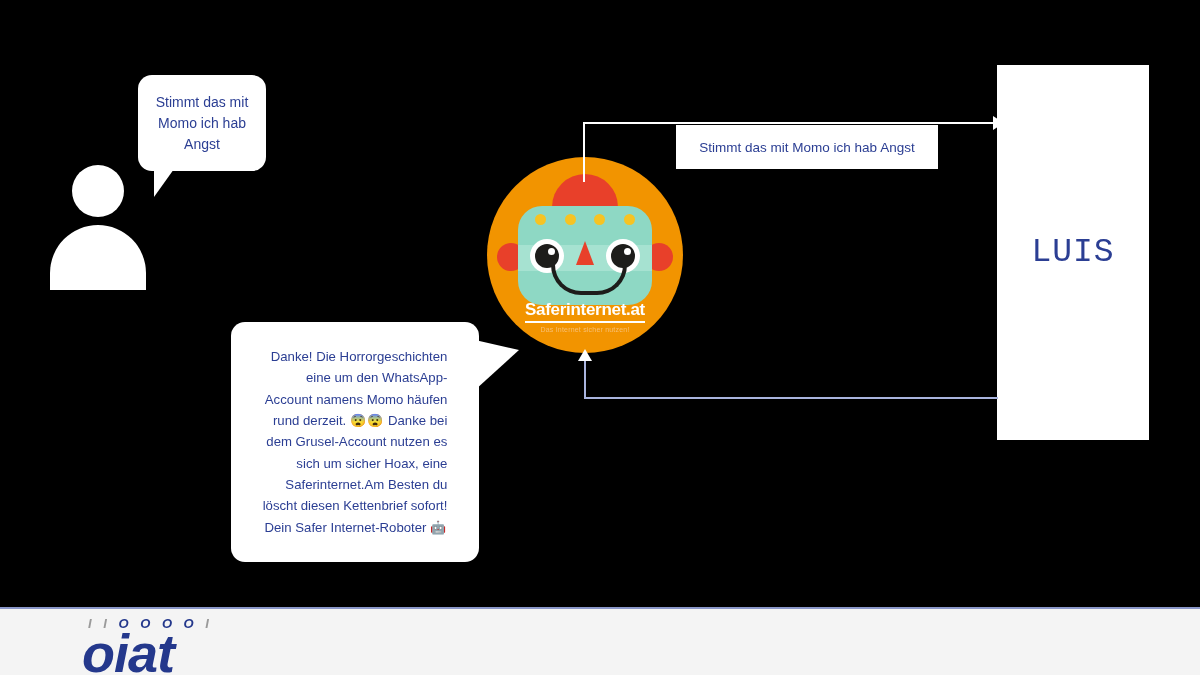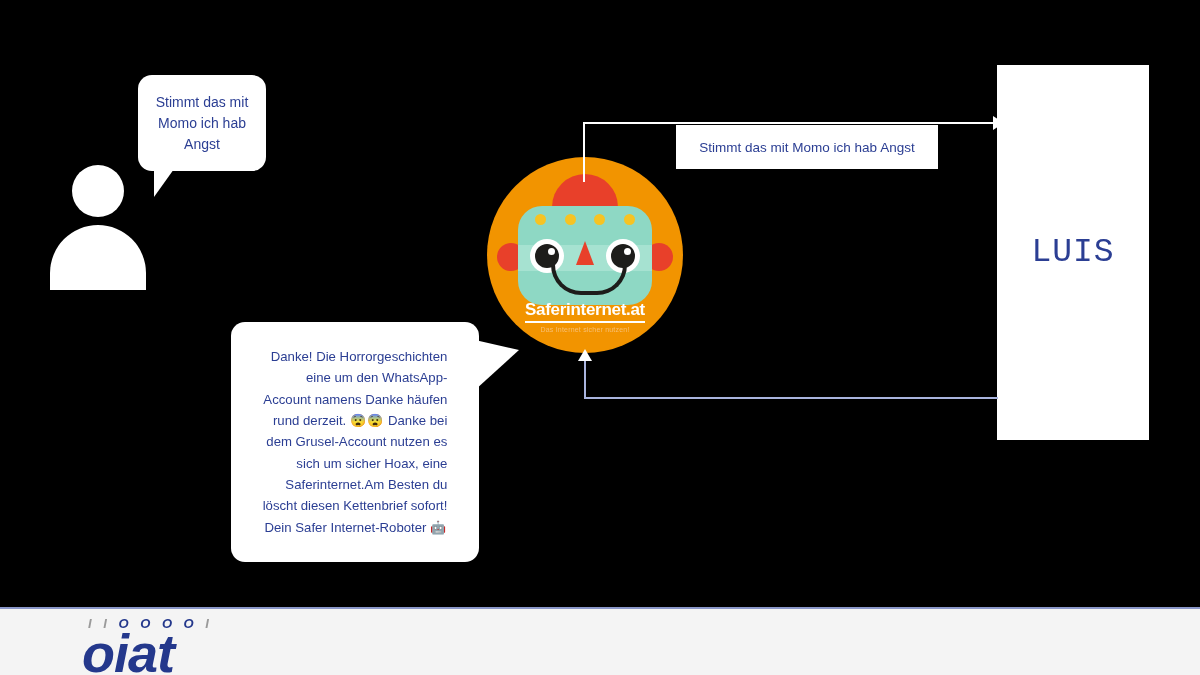--- a/index.html
+++ b/index.html
@@ -164,21 +164,21 @@
 
   <div class="bubble" id="bubble-user">
     <span>Stimmt das mit Momo ich hab Angst</span>
     <span class="tail"></span>
   </div>
 
   <div class="bubble" id="bubble-bot">
     <div>
       <span>Danke! Die Horrorgeschichten</span><br>
       <span>eine um den WhatsApp-</span><br>
-      <span>Account namens Danke häufen</span><br>
+      <span>Account namens Momo häufen</span><br>
       <span>rund derzeit. </span><span class="emoji">😨😨</span><span> Danke bei</span><br>
       <span>dem Grusel-Account nutzen es</span><br>
       <span>sich um sicher Hoax, eine</span><br>
       <span>Saferinternet.Am Besten du</span><br>
       <span>löscht diesen Kettenbrief sofort!</span><br>
       <span>Dein Safer Internet-Roboter </span><span class="emoji">🤖</span>
     </div>
     <span class="tail"></span>
   </div>
 

